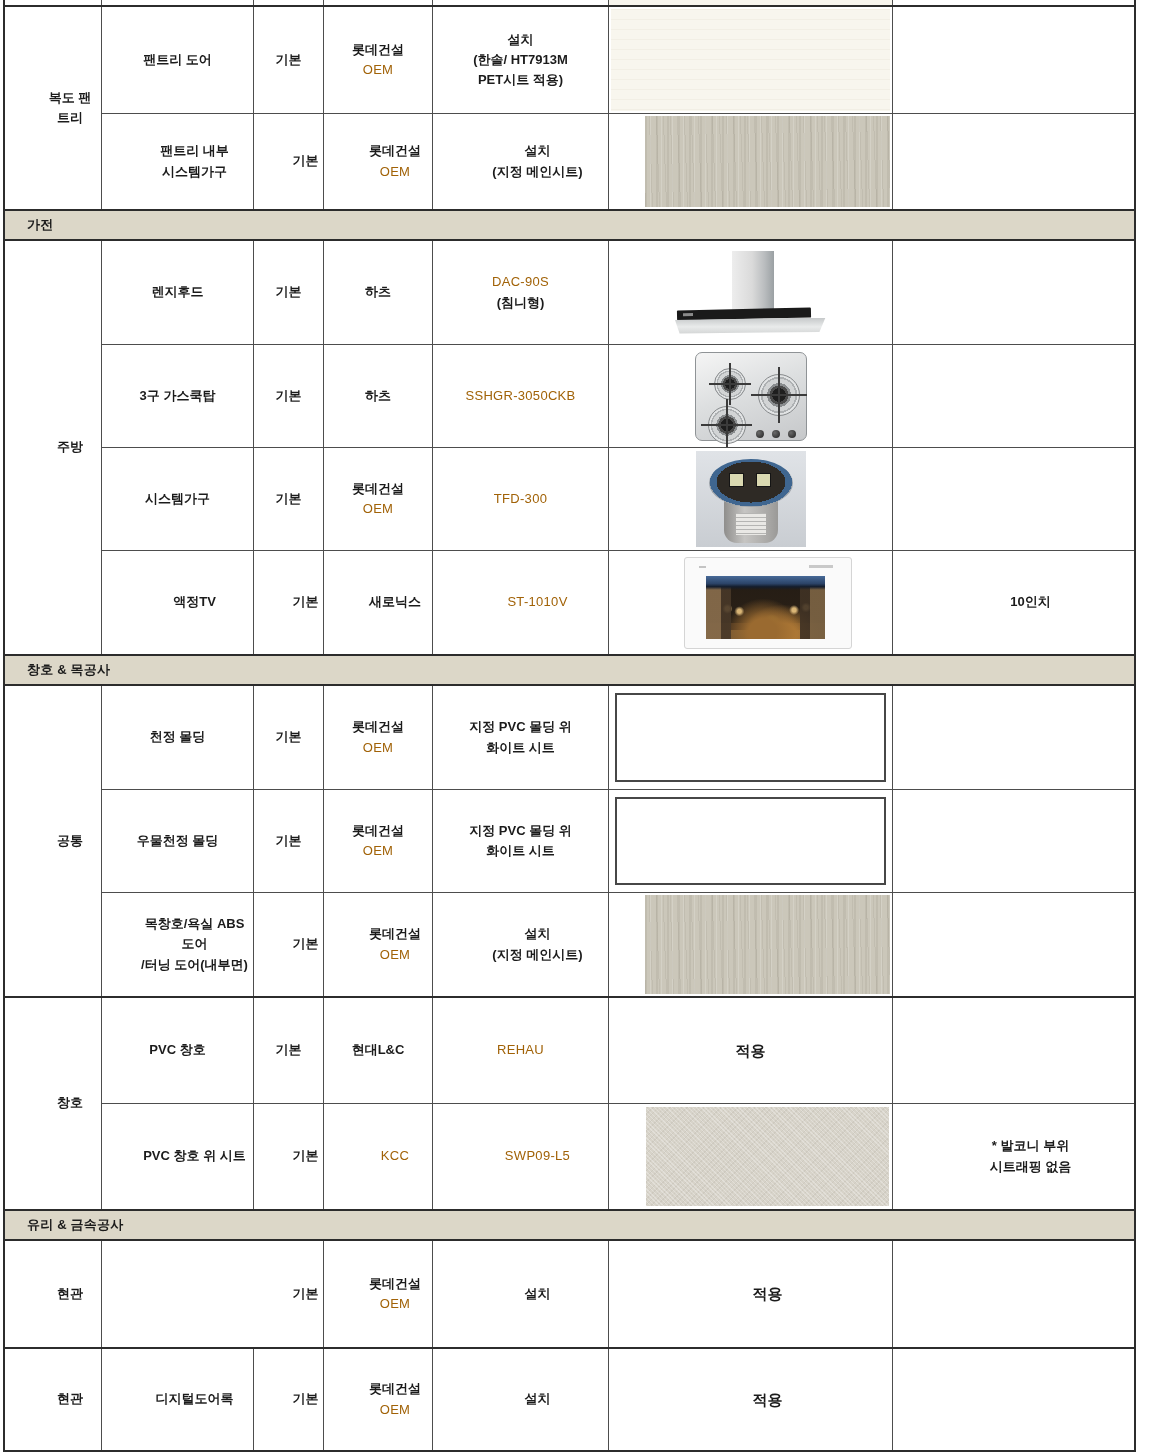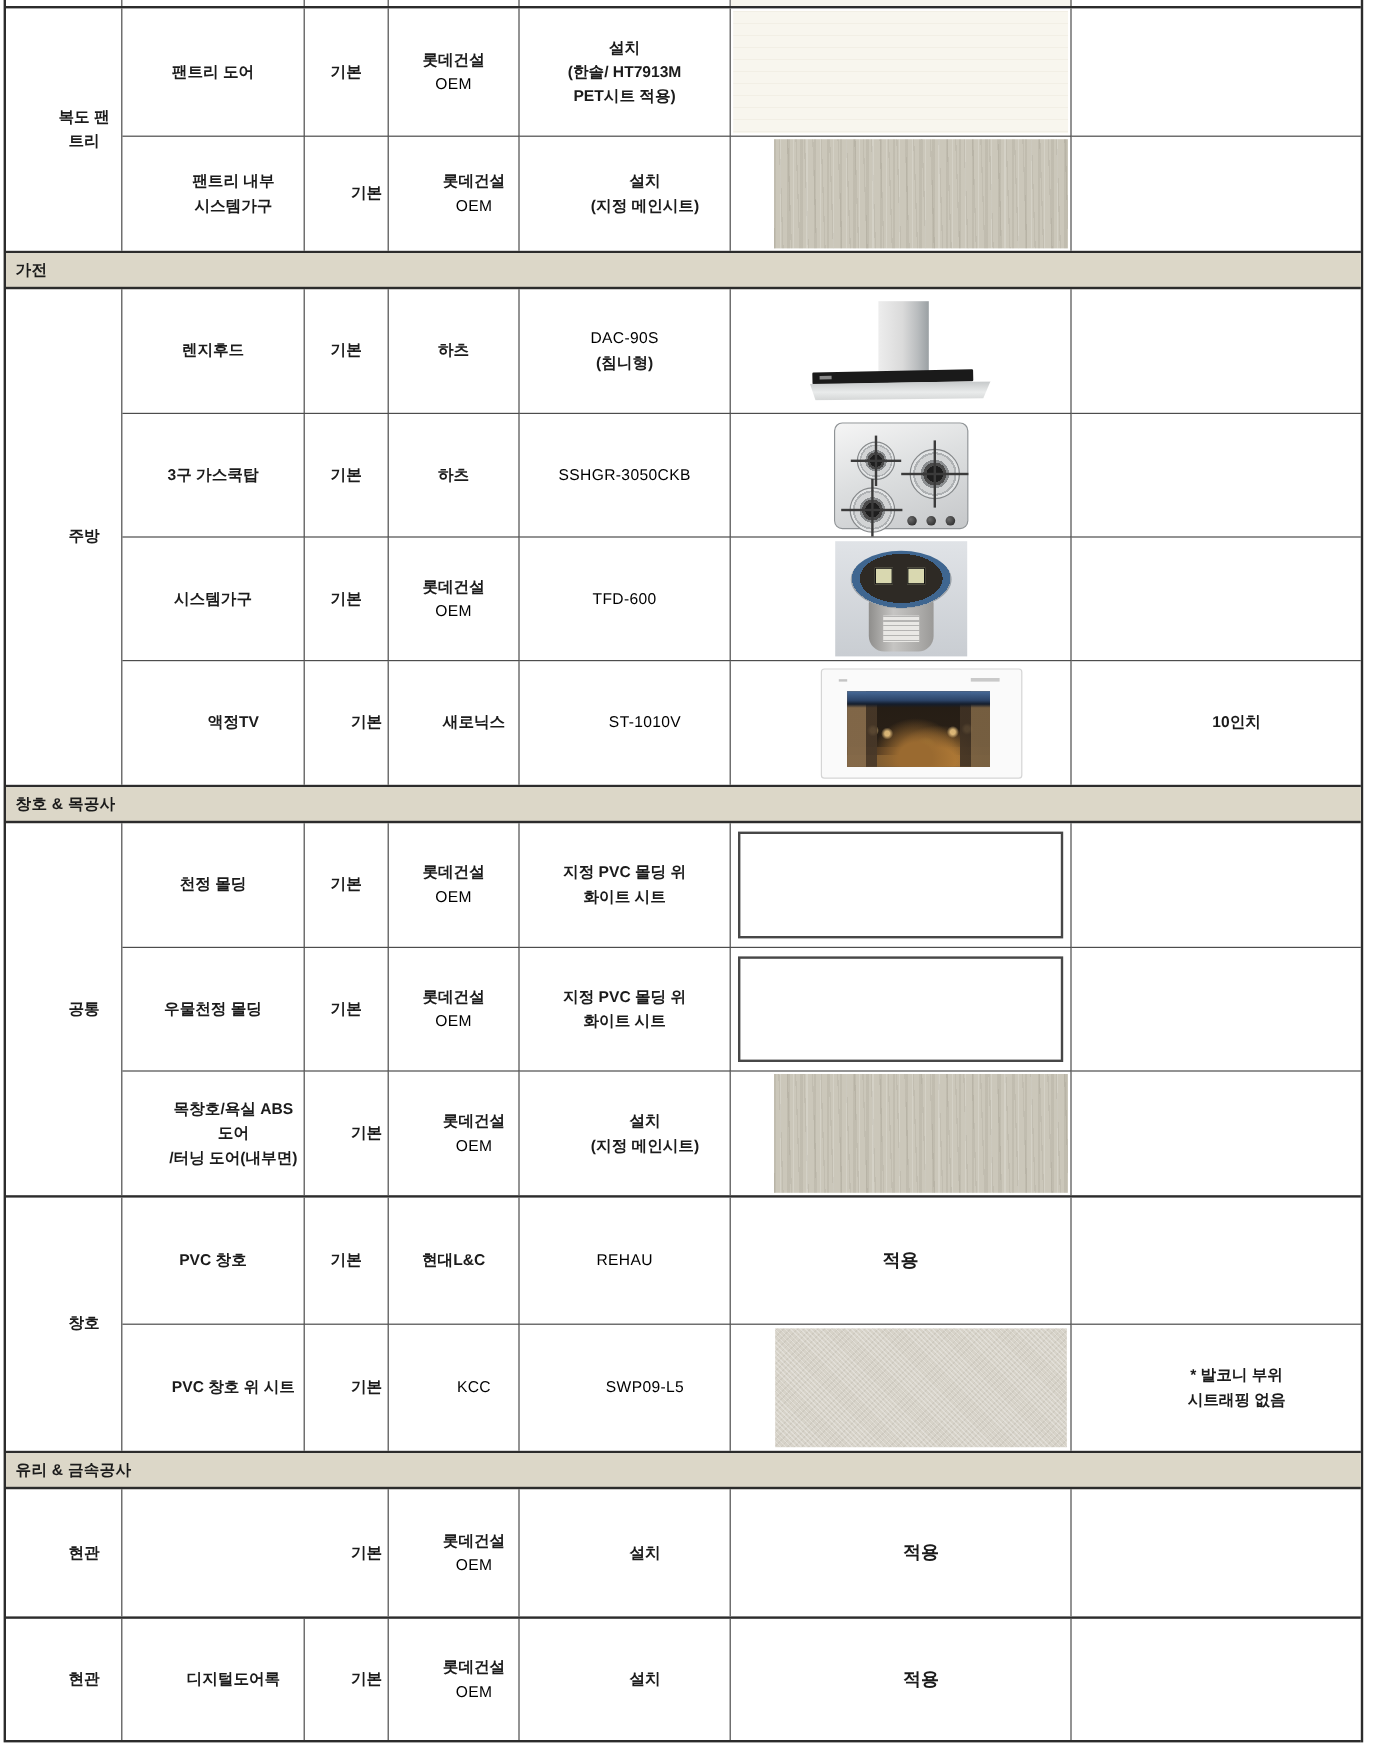--- a/index.html
+++ b/index.html
@@ -18,35 +18,35 @@
 
   
   .sliver{display:grid;grid-template-columns:97px 152px 70px 109px 176px 284px 241px;
           height:5px;border-bottom:2px solid var(--bd-thick);}
   .sliver>div{border-right:1px solid var(--bd-cell);}
   .sliver>div:last-child{border-right:none;}
   .sliver>div.cream{background:#f7f5ed;}
 
   
   .sec-header{height:30px;background:var(--tan);border-bottom:2px solid var(--bd-thick);
-              display:flex;align-items:center;padding-left:8px;box-sizing:border-box;}
+              display:flex;align-items:center;padding-left:22px;box-sizing:border-box;}
   .sec-label{font-size:13px;font-weight:700;letter-spacing:.2px;}
 
   
   .group{display:grid;grid-template-columns:97px 152px 70px 109px 176px 284px 241px;
          border-bottom:2px solid var(--bd-thick);}
   .gcell{box-sizing:border-box;border-right:1px solid var(--bd-cell);
          border-bottom:1px solid var(--bd-cell);
          display:flex;flex-direction:column;align-items:center;justify-content:center;
          text-align:center;font-size:13px;font-weight:700;line-height:1.55;
          padding:4px;overflow:hidden;}
   .gcell.col7{border-right:none;}
   .gcell.rlast{border-bottom:none;margin-left:34px;}
   .ln{font-weight:700;}
-  .ln.reg{font-weight:400;letter-spacing:.3px;color:#000000;}
+  .ln.reg{font-weight:400;letter-spacing:.3px;color:#a16207;}
 
   
   .img-cell{position:relative;padding:0;}
 
   .swatch{position:absolute;inset:2px;}
   .swatch.cream{background:#f8f6ee;
     background-image:repeating-linear-gradient(180deg,rgba(221,215,198,.22) 0 1px,transparent 1px 10px);}
   .swatch.wood{background:#cbc7ba;
     background-image:
       repeating-linear-gradient(90deg,rgba(118,112,96,.12) 0 2px,transparent 2px 5px,rgba(255,255,255,.18) 5px 6px,transparent 6px 11px),
@@ -236,21 +236,21 @@
             <div class="ln">시스템가구</div>
           </div>
           <div class="gcell" style="grid-area: 3 / 3;">
             <div class="ln">기본</div>
           </div>
           <div class="gcell" style="grid-area: 3 / 4;">
             <div class="ln">롯데건설</div>
             <div class="ln reg">OEM</div>
           </div>
           <div class="gcell" style="grid-area: 3 / 5;">
-            <div class="ln reg">TFD-600</div>
+            <div class="ln reg">TFD-300</div>
           </div>
           <div class="gcell img-cell" style="grid-area: 3 / 6;">
             <div class="img-box dehy">
               <div class="body"></div>
               <div class="label"></div>
               <div class="top"></div>
               <div class="win w1"></div>
               <div class="win w2"></div>
             </div>
           </div>

